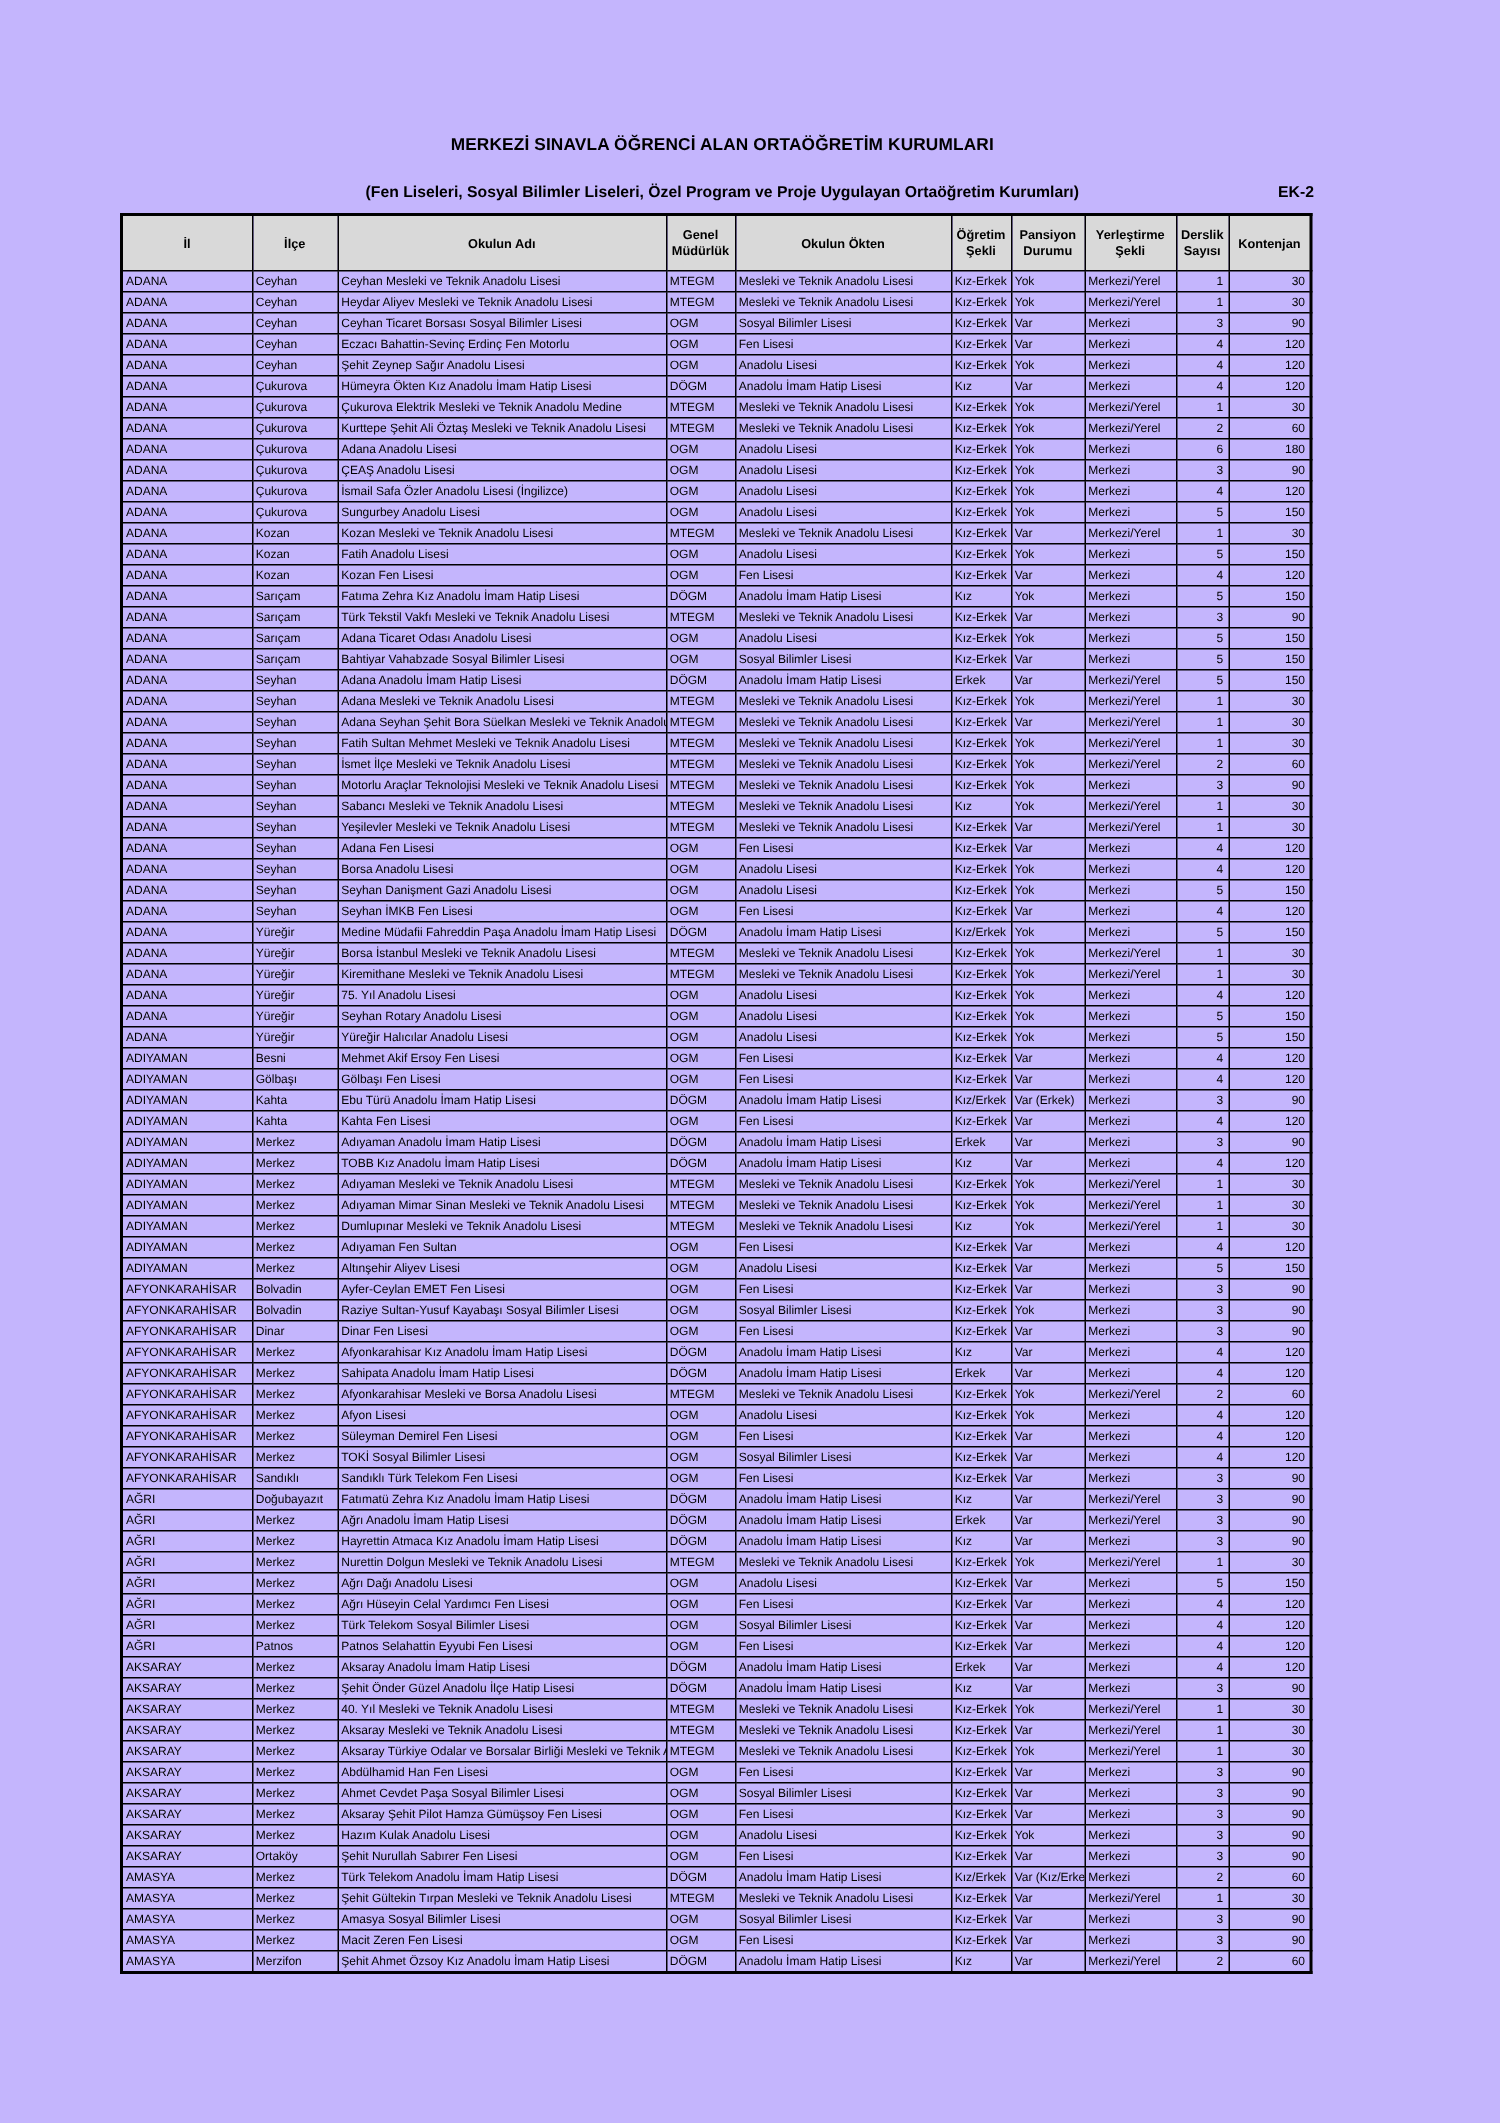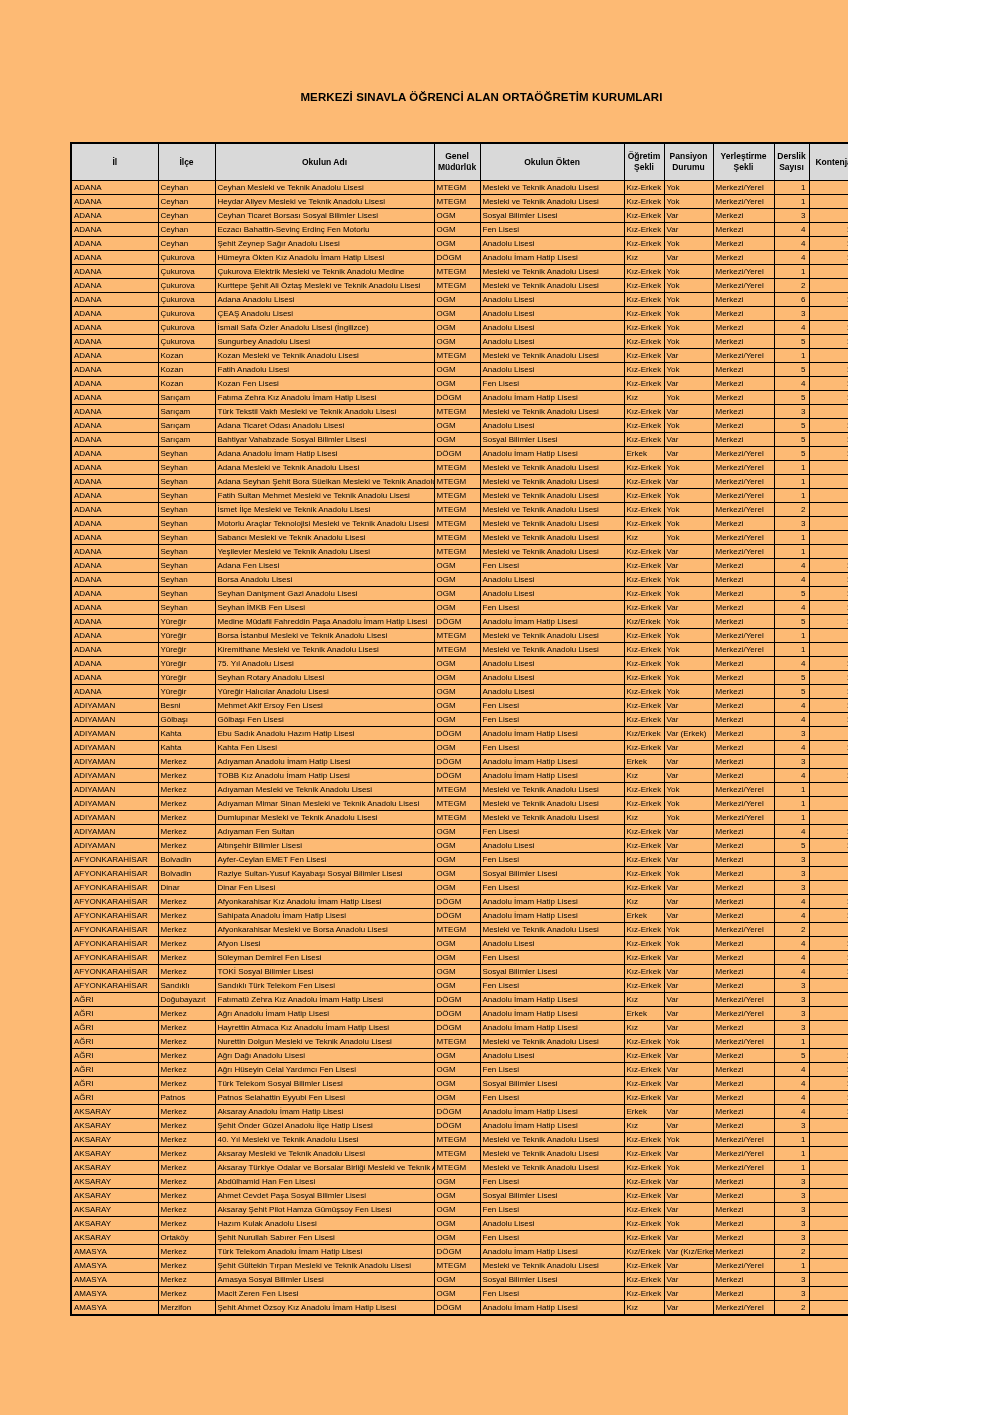--- a/index.html
+++ b/index.html
@@ -1,30 +1,30 @@
 <!DOCTYPE html>
 <html><head>
 <meta charset="utf-8">
 <style>
   html,body { margin:0; padding:0; background:#ffffff; }
   .page {
-    position:relative; width:848px; height:1415px; background:#fdba74;
+    position:relative; width:1000px; height:1415px; background:#c4b5fd;
     font-family:"Liberation Sans", sans-serif; color:#000; overflow:hidden;
   }
   .title {
     position:absolute; top:91px; left:85px; width:793px;
     text-align:center; font-weight:bold; font-size:11.5px; letter-spacing:0.1px;
   }
   .subline {
     position:absolute; top:122px; left:85px; width:793px;
     text-align:center; font-weight:bold; font-size:10.5px;
   }
   .ek { position:absolute; right:2px; top:0; font-weight:bold; font-size:10.5px; }
   table.grid {
-    position:absolute; left:70px; top:142px; width:793px;
+    position:absolute; left:80px; top:142px; width:793px;
     border-collapse:collapse; table-layout:fixed;
     border:2px solid #000;
   }
   .grid th, .grid td {
     border:1px solid #000; overflow:hidden;
   }
   .grid th {
     background:#d9d9d9; font-size:8.5px; font-weight:bold;
     height:36px; text-align:center; vertical-align:middle;
     padding:0 1px; line-height:1.25; white-space:normal;
@@ -33,20 +33,24 @@
     font-size:8px; height:13px; line-height:13px;
     padding:0 2px; vertical-align:middle; white-space:nowrap;
   }
   .grid td.c8, .grid td.c9 { text-align:right; padding-right:3px; }
 </style>
 </head>
 <body>
 
 <div class="page">
   <div class="title">MERKEZİ SINAVLA ÖĞRENCİ ALAN ORTAÖĞRETİM KURUMLARI</div>
+  <div class="subline">
+    <span>(Fen Liseleri, Sosyal Bilimler Liseleri, Özel Program ve Proje Uygulayan Ortaöğretim Kurumları)</span>
+    <span class="ek">EK-2</span>
+  </div>
   <table class="grid">
     <colgroup>
       <col style="width:87px">
         <col style="width:57px">
         <col style="width:219px">
       <col style="width:46px">
         <col style="width:144px">
         <col style="width:40px">
       <col style="width:49px">
         <col style="width:61px">
@@ -532,21 +536,21 @@
           <td class="c4">Fen Lisesi</td>
           <td class="c5">Kız-Erkek</td>
           <td class="c6">Var</td>
           <td class="c7">Merkezi</td>
           <td class="c8">4</td>
           <td class="c9">120</td>
         </tr>
         <tr>
           <td class="c0">ADIYAMAN</td>
           <td class="c1">Kahta</td>
-          <td class="c2">Ebu Sadık Anadolu Hazım Hatip Lisesi</td>
+          <td class="c2">Ebu Türü Anadolu İmam Hatip Lisesi</td>
           <td class="c3">DÖGM</td>
           <td class="c4">Anadolu İmam Hatip Lisesi</td>
           <td class="c5">Kız/Erkek</td>
           <td class="c6">Var (Erkek)</td>
           <td class="c7">Merkezi</td>
           <td class="c8">3</td>
           <td class="c9">90</td>
         </tr>
         <tr>
           <td class="c0">ADIYAMAN</td>
@@ -628,21 +632,21 @@
           <td class="c4">Fen Lisesi</td>
           <td class="c5">Kız-Erkek</td>
           <td class="c6">Var</td>
           <td class="c7">Merkezi</td>
           <td class="c8">4</td>
           <td class="c9">120</td>
         </tr>
         <tr>
           <td class="c0">ADIYAMAN</td>
           <td class="c1">Merkez</td>
-          <td class="c2">Altınşehir Bilimler Lisesi</td>
+          <td class="c2">Altınşehir Aliyev Lisesi</td>
           <td class="c3">OGM</td>
           <td class="c4">Anadolu Lisesi</td>
           <td class="c5">Kız-Erkek</td>
           <td class="c6">Var</td>
           <td class="c7">Merkezi</td>
           <td class="c8">5</td>
           <td class="c9">150</td>
         </tr>
         <tr>
           <td class="c0">AFYONKARAHİSAR</td>

